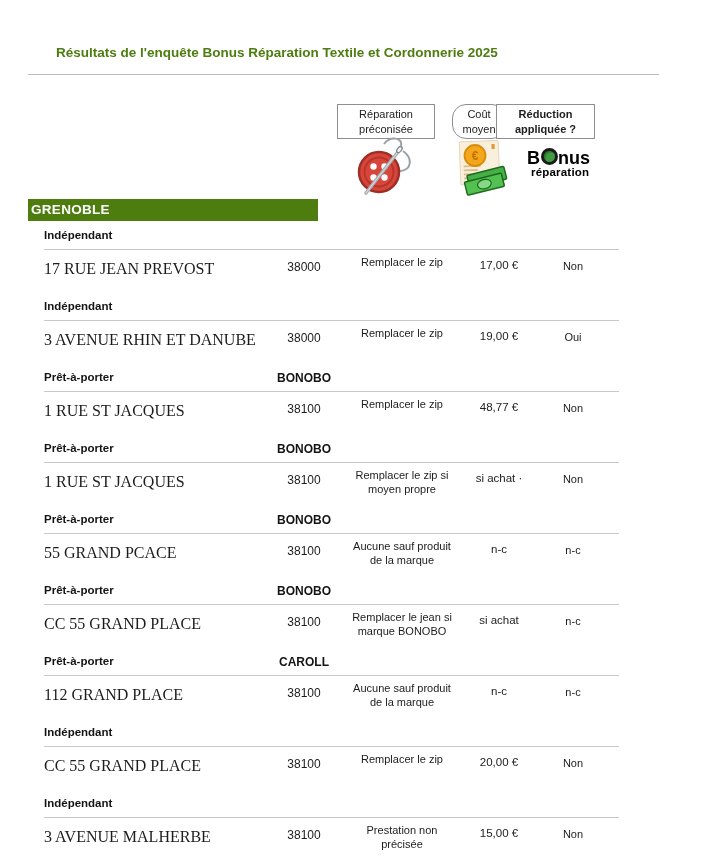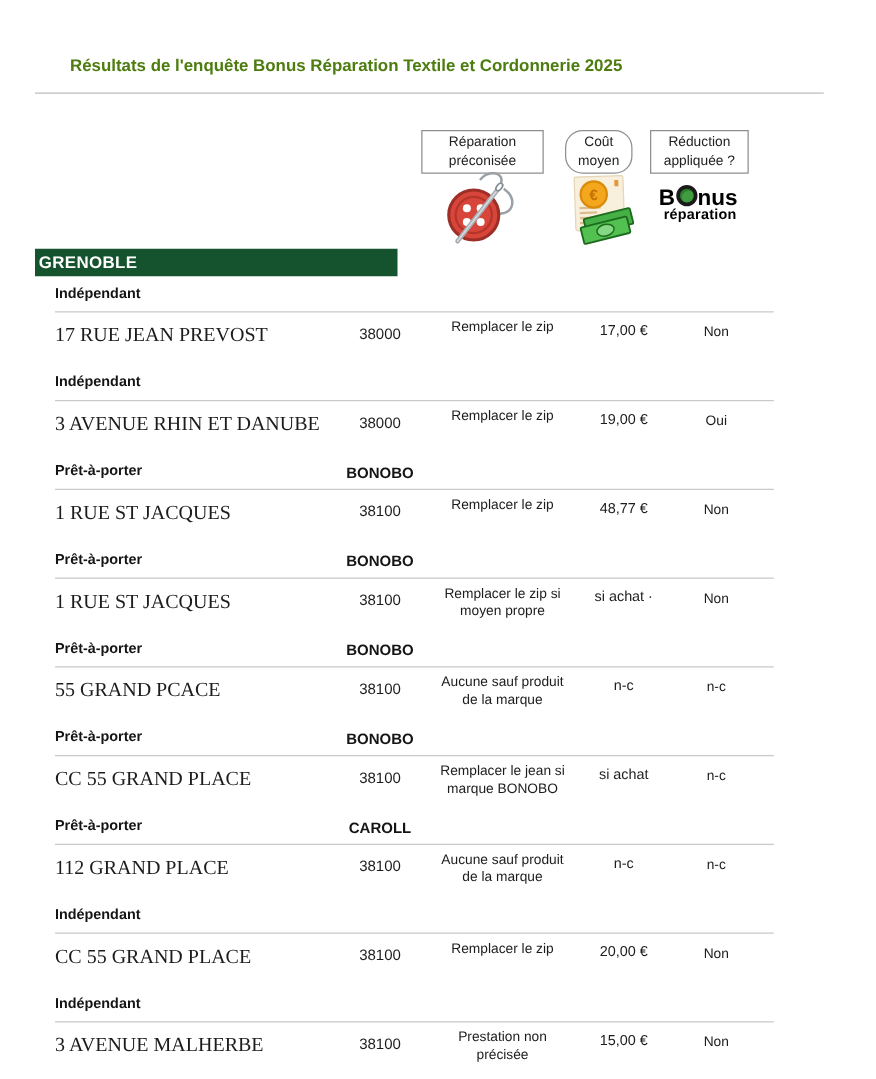--- a/index.html
+++ b/index.html
@@ -14,40 +14,40 @@
   .doc-title { position:absolute; left:24px; top:45px; font-size:13.5px; font-weight:bold; color:#4d7c0f; white-space:nowrap;margin-left:32px; }
   .title-rule { position:absolute; left:28px; top:74px; width:631px; height:1px; background:#bdbdbd; }
 
   .colbox {
     position:absolute; top:104px; height:35px; box-sizing:border-box;
     border:1px solid #8f8f8f; background:#fff; text-align:center;
     font-size:11px; line-height:15px; color:#222; padding-top:2px;
   }
   .colbox.c1 { left:337px; width:98px; }
   .colbox.c2 { left:452px; width:54px;border-radius:14px; }
-  .colbox.c3 { left:520px; width:79px; }
+  .colbox.c3 { left:496px; width:99px;font-weight:bold; }
 
   .icon-abs { position:absolute; }
   .icon-button-needle { left:354px; top:137px; }
   .icon-money { left:453px; top:138px; }
 
   
   .logo { position:absolute; left:527px; top:148px; width:76px; text-align:left; color:#000000; }
   .logo-line1 { font-size:18px; font-weight:bold; letter-spacing:0px; line-height:18px; white-space:nowrap; }
   .logo-o {
     display:inline-block; width:11px; height:11px; border-radius:50%;
     border:3px solid #1b1b1b; background:#3f9d3f; vertical-align:-1px; margin:0 0.5px;
     box-shadow: inset 1.5px 1.5px 0 0 #2c7d2c;
   }
   .logo-line2 { font-size:11.5px; font-weight:bold; line-height:11px; margin-top:0px; margin-left:4px; letter-spacing:0.2px; }
 
   
   .banner {
     position:absolute; left:28px; top:199px; width:290px; height:22px; box-sizing:border-box;
-    background:#14532d; color:#fff; font-size:13.5px; font-weight:bold; line-height:22px; padding-left:3px;
+    background:#4d7c0f; color:#fff; font-size:13.5px; font-weight:bold; line-height:22px; padding-left:3px;
     letter-spacing:0.3px;
   }
 
   
   #results-table { position:absolute; left:0; top:221px; width:701px; padding-left:44px; box-sizing:border-box; }
   .cat-row { display:flex; margin-top:8px; height:14px; align-items:flex-start; }
   .cat    { width:212px; font-size:11.5px; font-weight:bold; color:#141414; }
   .brand  { width:96px; text-align:center; font-size:12px; font-weight:bold; color:#141414; }
   .divider { margin-top:6px; width:575px; height:1px; background:#c9c9c9; }
   .row { display:flex; margin-top:4px; min-height:38px; align-items:flex-start; }

